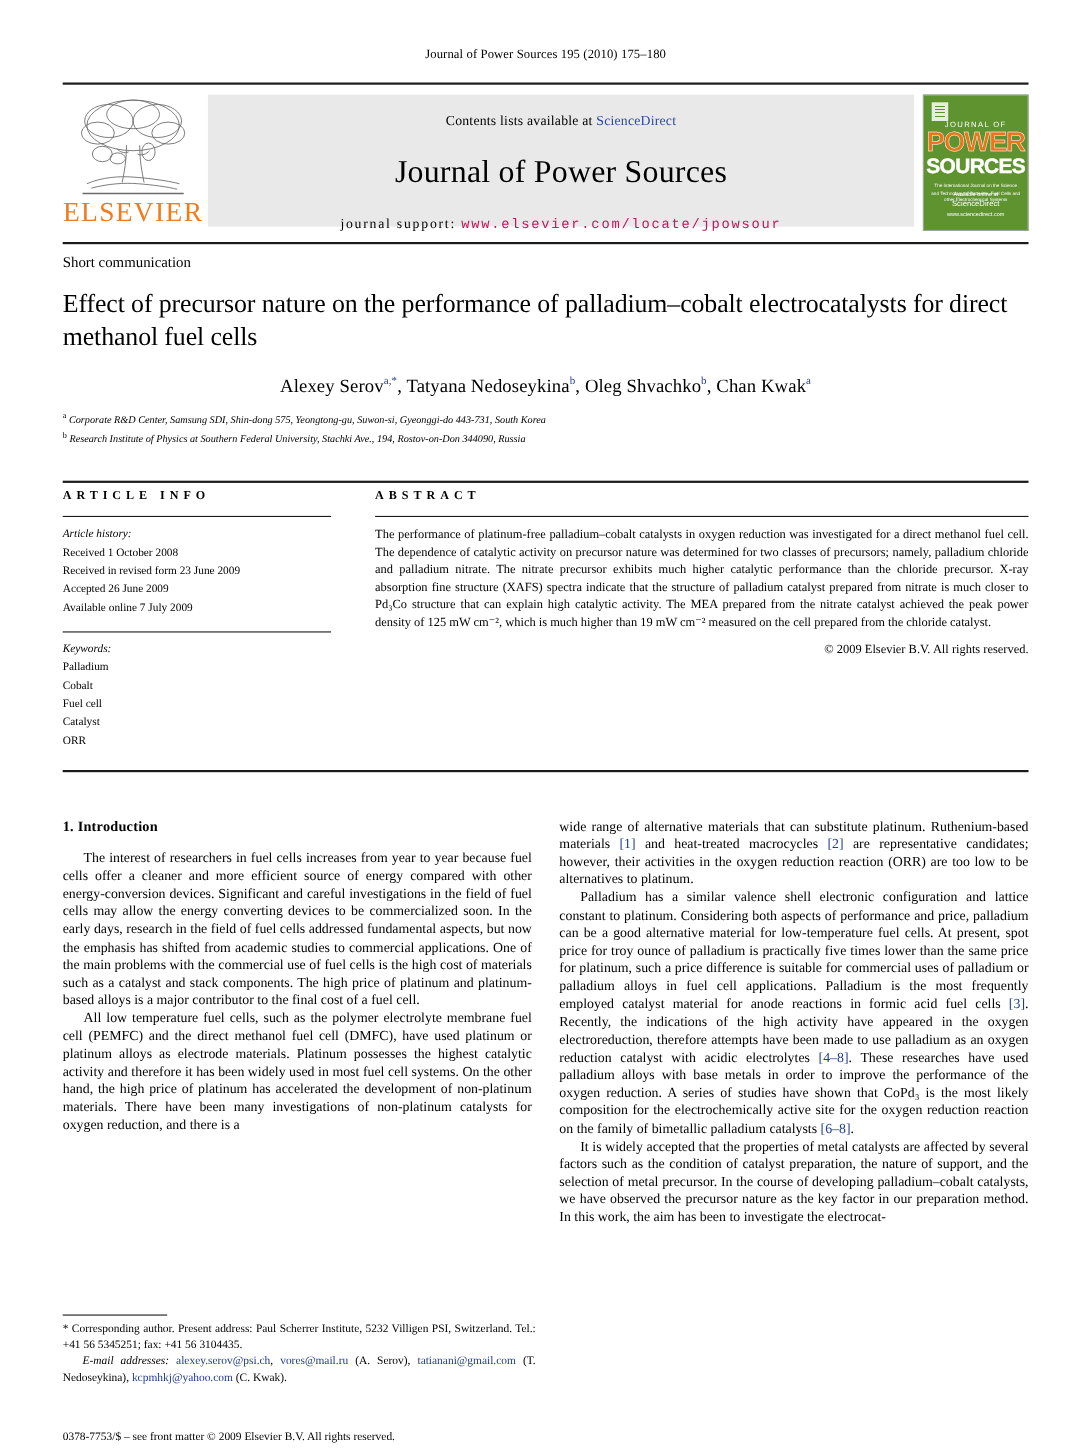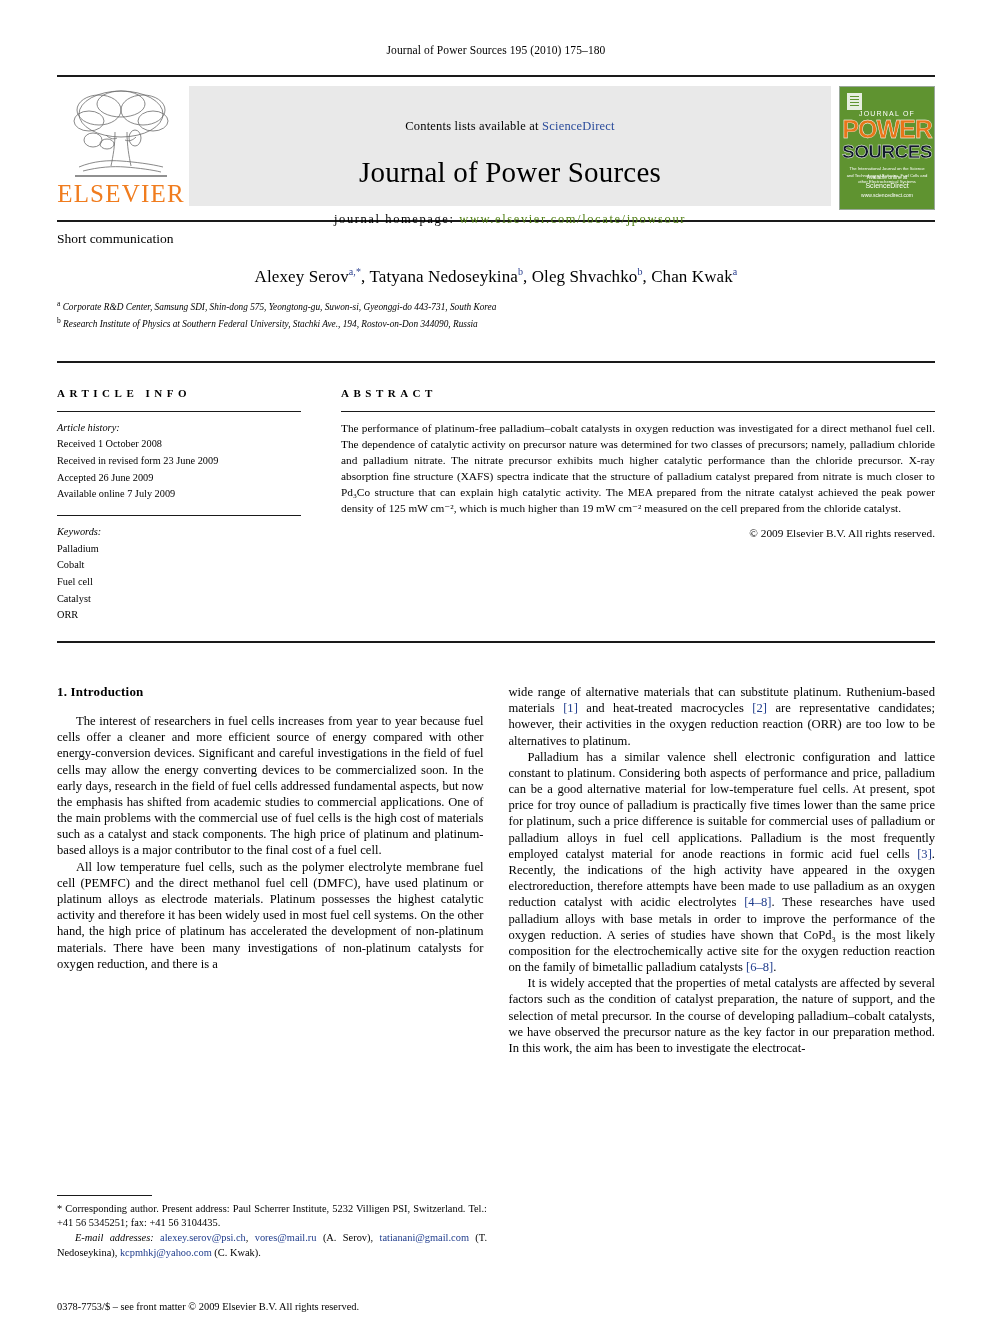--- a/index.html
+++ b/index.html
@@ -58,35 +58,35 @@
   .masthead-center {
     flex: 1 1 auto;
     background: #e9e9e9;
     height: 120px;
     margin: 0 8px 0 4px;
     position: relative;
     text-align: center;
   }
   .contents-line {
     font-size: 12.5px;
-    padding-top: 33px;
+    padding-top: 17px;
     letter-spacing: 0.2px;
   }
   .sciencedirect-link { color: #2a4b9b; }
   .journal-title {
     font-size: 29px;
     margin-top: 22px;
     letter-spacing: 0.2px;
   }
   .homepage-line {
     font-size: 12.5px;
     margin-top: 23px;
     letter-spacing: 1.6px;
   }
-  .homepage-url { color: #4d7c0f; letter-spacing: 1.6px; }
+  .homepage-url { color: #be185d; letter-spacing: 1.6px; font-family: Liberation Mono, monospace; }
 
   
   .cover {
     flex: 0 0 96px;
     width: 96px;
     height: 124px;
     background: #5f9330;
     border: 1px solid #9aa89a;
     box-sizing: border-box;
     position: relative;
@@ -111,21 +111,21 @@
   .cover-power {
     position:absolute; top:31px; left:0; right:0;
     text-align:center; color:#E8761A;
     font-size:25px; font-weight:bold; line-height:0.95;
     font-family:"Liberation Sans", sans-serif;
     letter-spacing:-1px;
     -webkit-text-stroke: 0.4px #ffffff;
   }
   .cover-sources {
     position:absolute; top:56px; left:0; right:0;
-    text-align:center; color:#0f172a;
+    text-align:center; color:#ffffff;
     font-size:19px; font-weight:bold; line-height:0.95;
     font-family:"Liberation Sans", sans-serif;
     letter-spacing:-0.6px;
     -webkit-text-stroke: 0.4px #ffffff;
   }
   .cover-blurb {
     position:absolute; top:79px; left:6px; right:6px;
     color:#ffffff; font-size:4.2px; line-height:1.55;
     text-align:center; font-family:"Liberation Sans", sans-serif;
   }
@@ -162,21 +162,21 @@
     font-size: 9.3px;
     font-style: italic;
     line-height: 1.5;
   }
   .affiliations sup { font-style: normal; font-size: 7.5px; }
 
   
   .infoblock {
     margin-top: 29px;
     border-top: 2px solid #1a1a1a;
-    padding-top: 24px;
+    padding-top: 6px;
     display: flex;
     gap: 40px;
   }
   .col-info { flex: 0 0 244px; }
   .col-abs  { flex: 1 1 auto; }
   .sect-head {
     font-size: 11px;
     font-weight: bold;
     letter-spacing: 4.5px;
     font-family: "Liberation Serif", serif;
@@ -289,41 +289,42 @@
       </svg>
       <div class="elsevier-word">ELSEVIER</div>
     </div>
 
     <div class="masthead-center">
       <div class="contents-line">
         <span>Contents lists available at </span><span class="sciencedirect-link">ScienceDirect</span>
       </div>
       <div class="journal-title">Journal of Power Sources</div>
       <div class="homepage-line">
-        <span>journal homepage: </span><span class="homepage-url">www.elsevier.com/locate/jpowsour</span>
+        <span>journal support: </span><span class="homepage-url">www.elsevier.com/locate/jpowsour</span>
       </div>
     </div>
 
     <div class="cover">
       <div class="cover-strip"></div>
       <div class="cover-jt">JOURNAL OF</div>
       <div class="cover-power">POWER</div>
       <div class="cover-sources">SOURCES</div>
       <div class="cover-blurb">The International Journal on the Science and Technology of Batteries, Fuel Cells and other Electrochemical Systems</div>
       <div class="cover-sd">
         <div>Available online at</div>
         <div class="sd-big">ScienceDirect</div>
         <div>www.sciencedirect.com</div>
       </div>
     </div>
   </div>
 
   <div class="rule-thick"></div>
 
   <div class="doctype">Short communication</div>
+  <h1 class="article-title">Effect of precursor nature on the performance of palladium–cobalt electrocatalysts for direct methanol fuel cells</h1>
   <div class="authors">Alexey Serov<sup>a,*</sup>, Tatyana Nedoseykina<sup>b</sup>, Oleg Shvachko<sup>b</sup>, Chan Kwak<sup>a</sup></div>
   <div class="affiliations">
     <div><sup>a</sup> <span>Corporate R&amp;D Center, Samsung SDI, Shin-dong 575, Yeongtong-gu, Suwon-si, Gyeonggi-do 443-731, South Korea</span></div>
     <div><sup>b</sup> <span>Research Institute of Physics at Southern Federal University, Stachki Ave., 194, Rostov-on-Don 344090, Russia</span></div>
   </div>
 
   <div class="infoblock">
     <div class="col-info">
       <div class="sect-head">ARTICLE INFO</div>
       <div class="hr-thin"></div>

